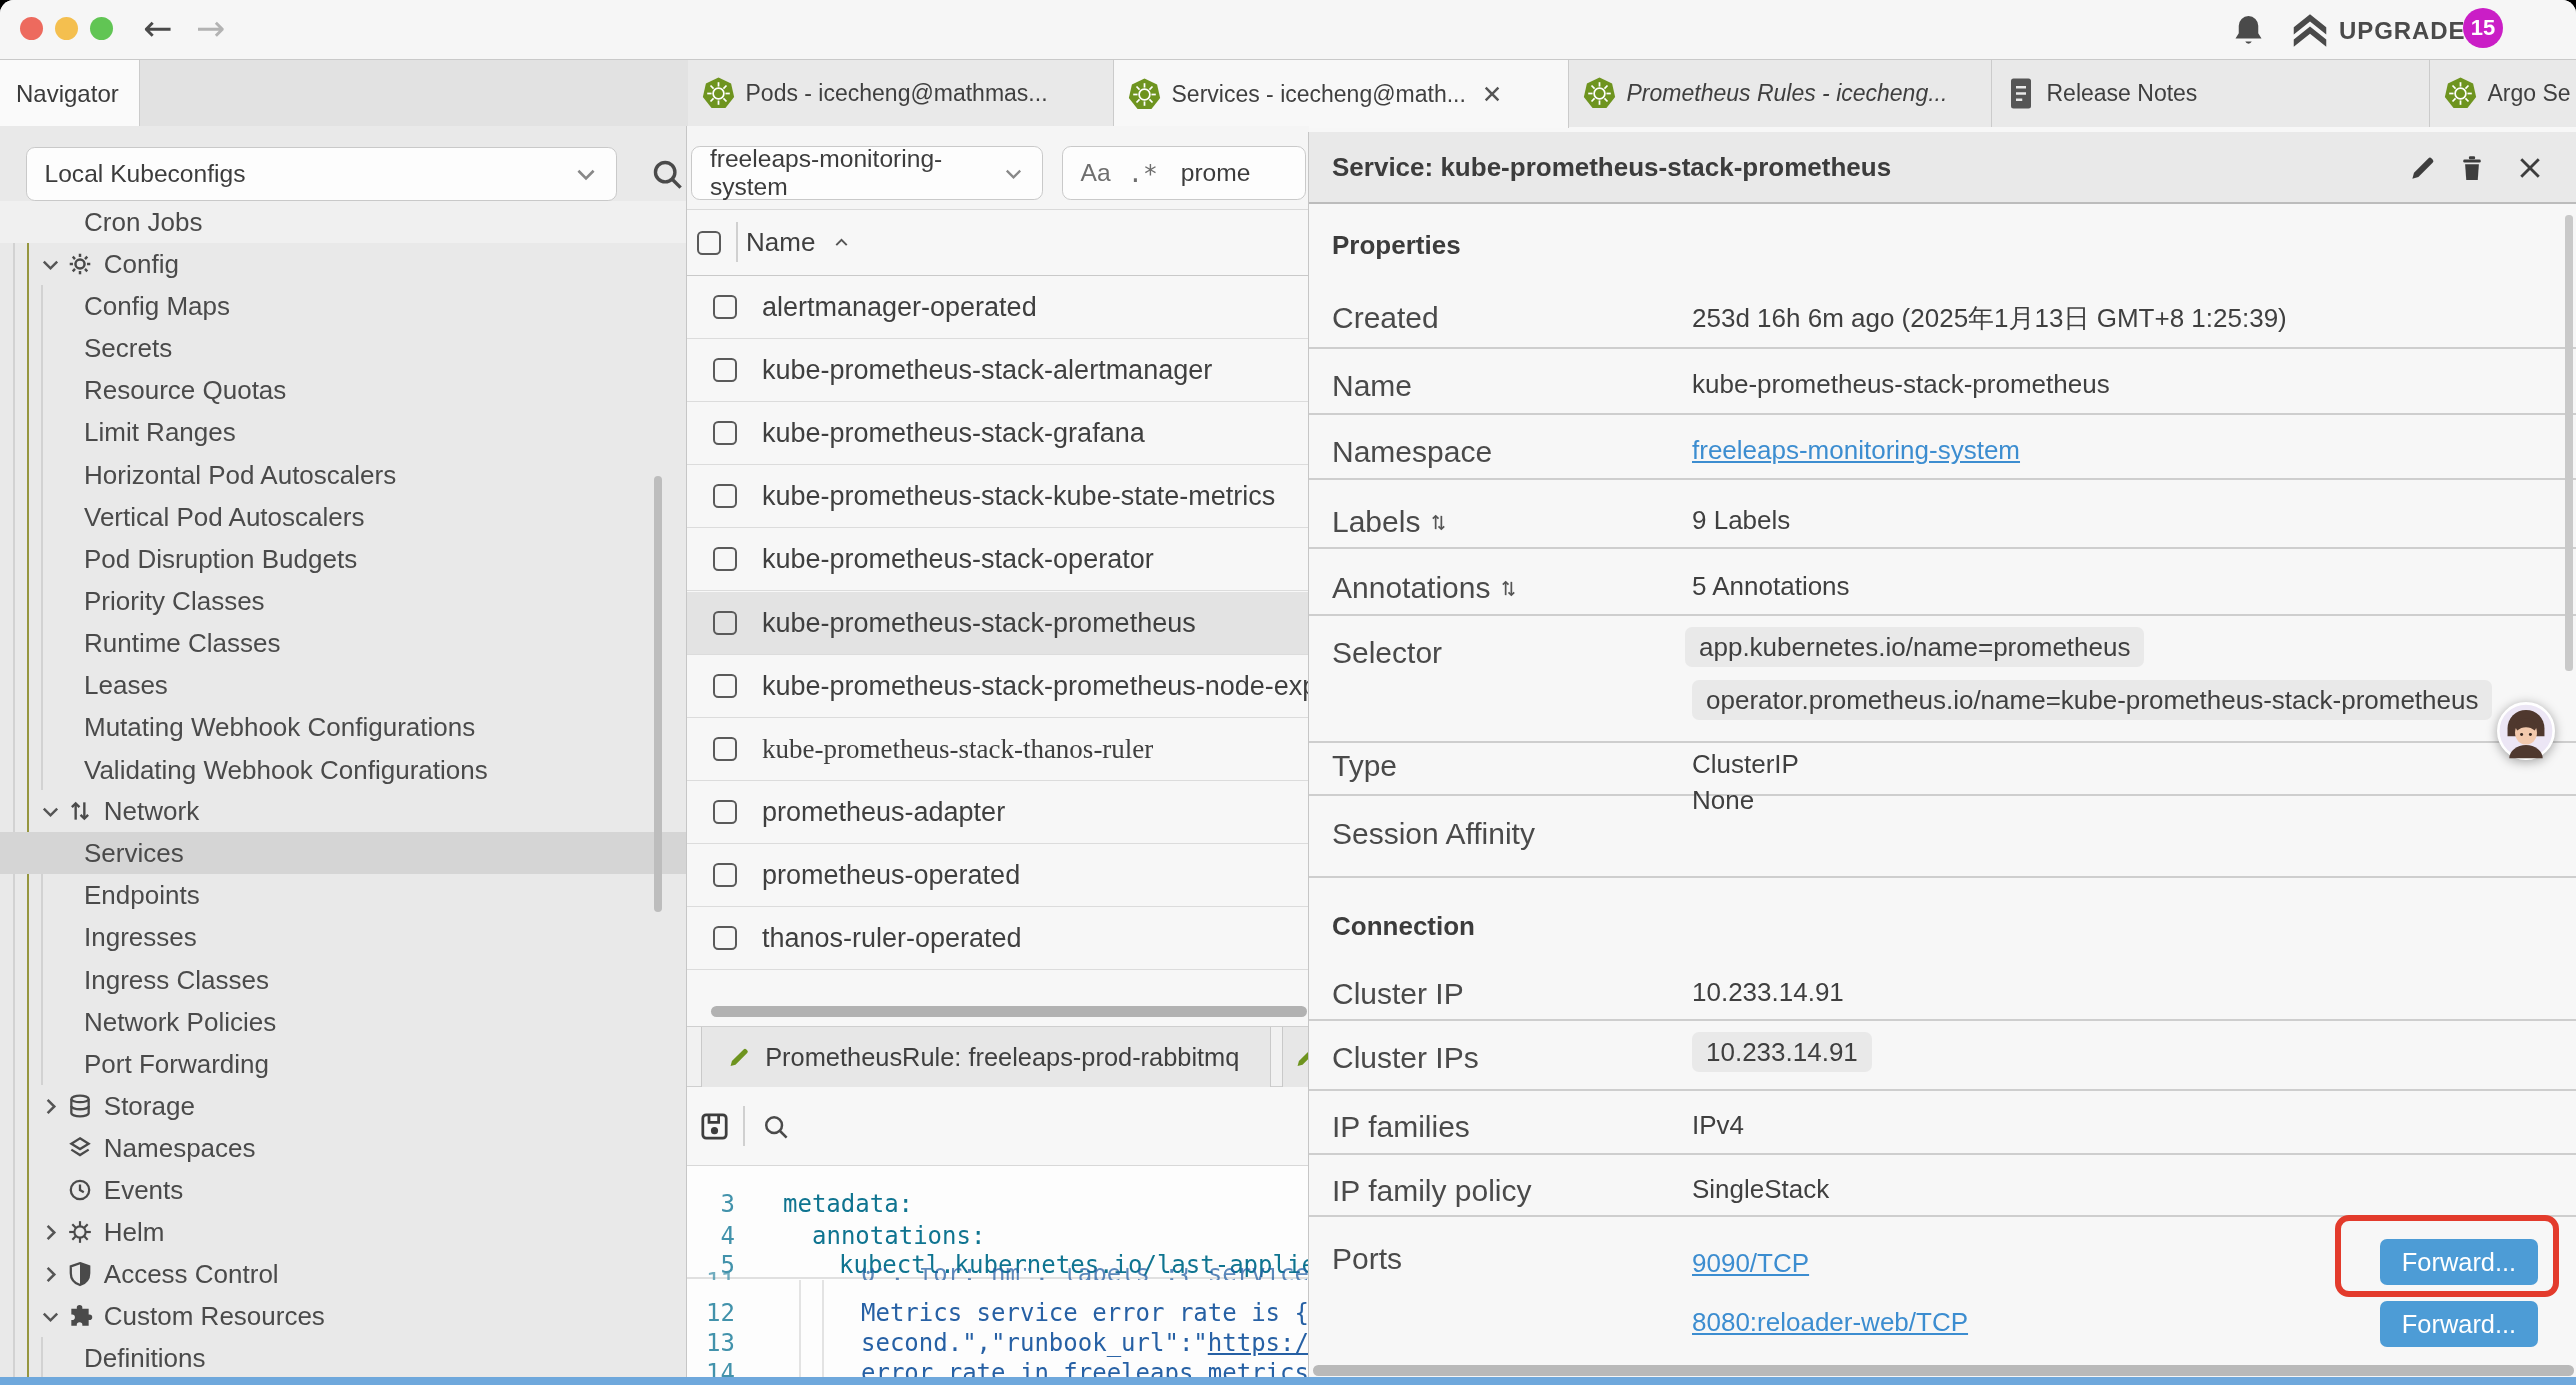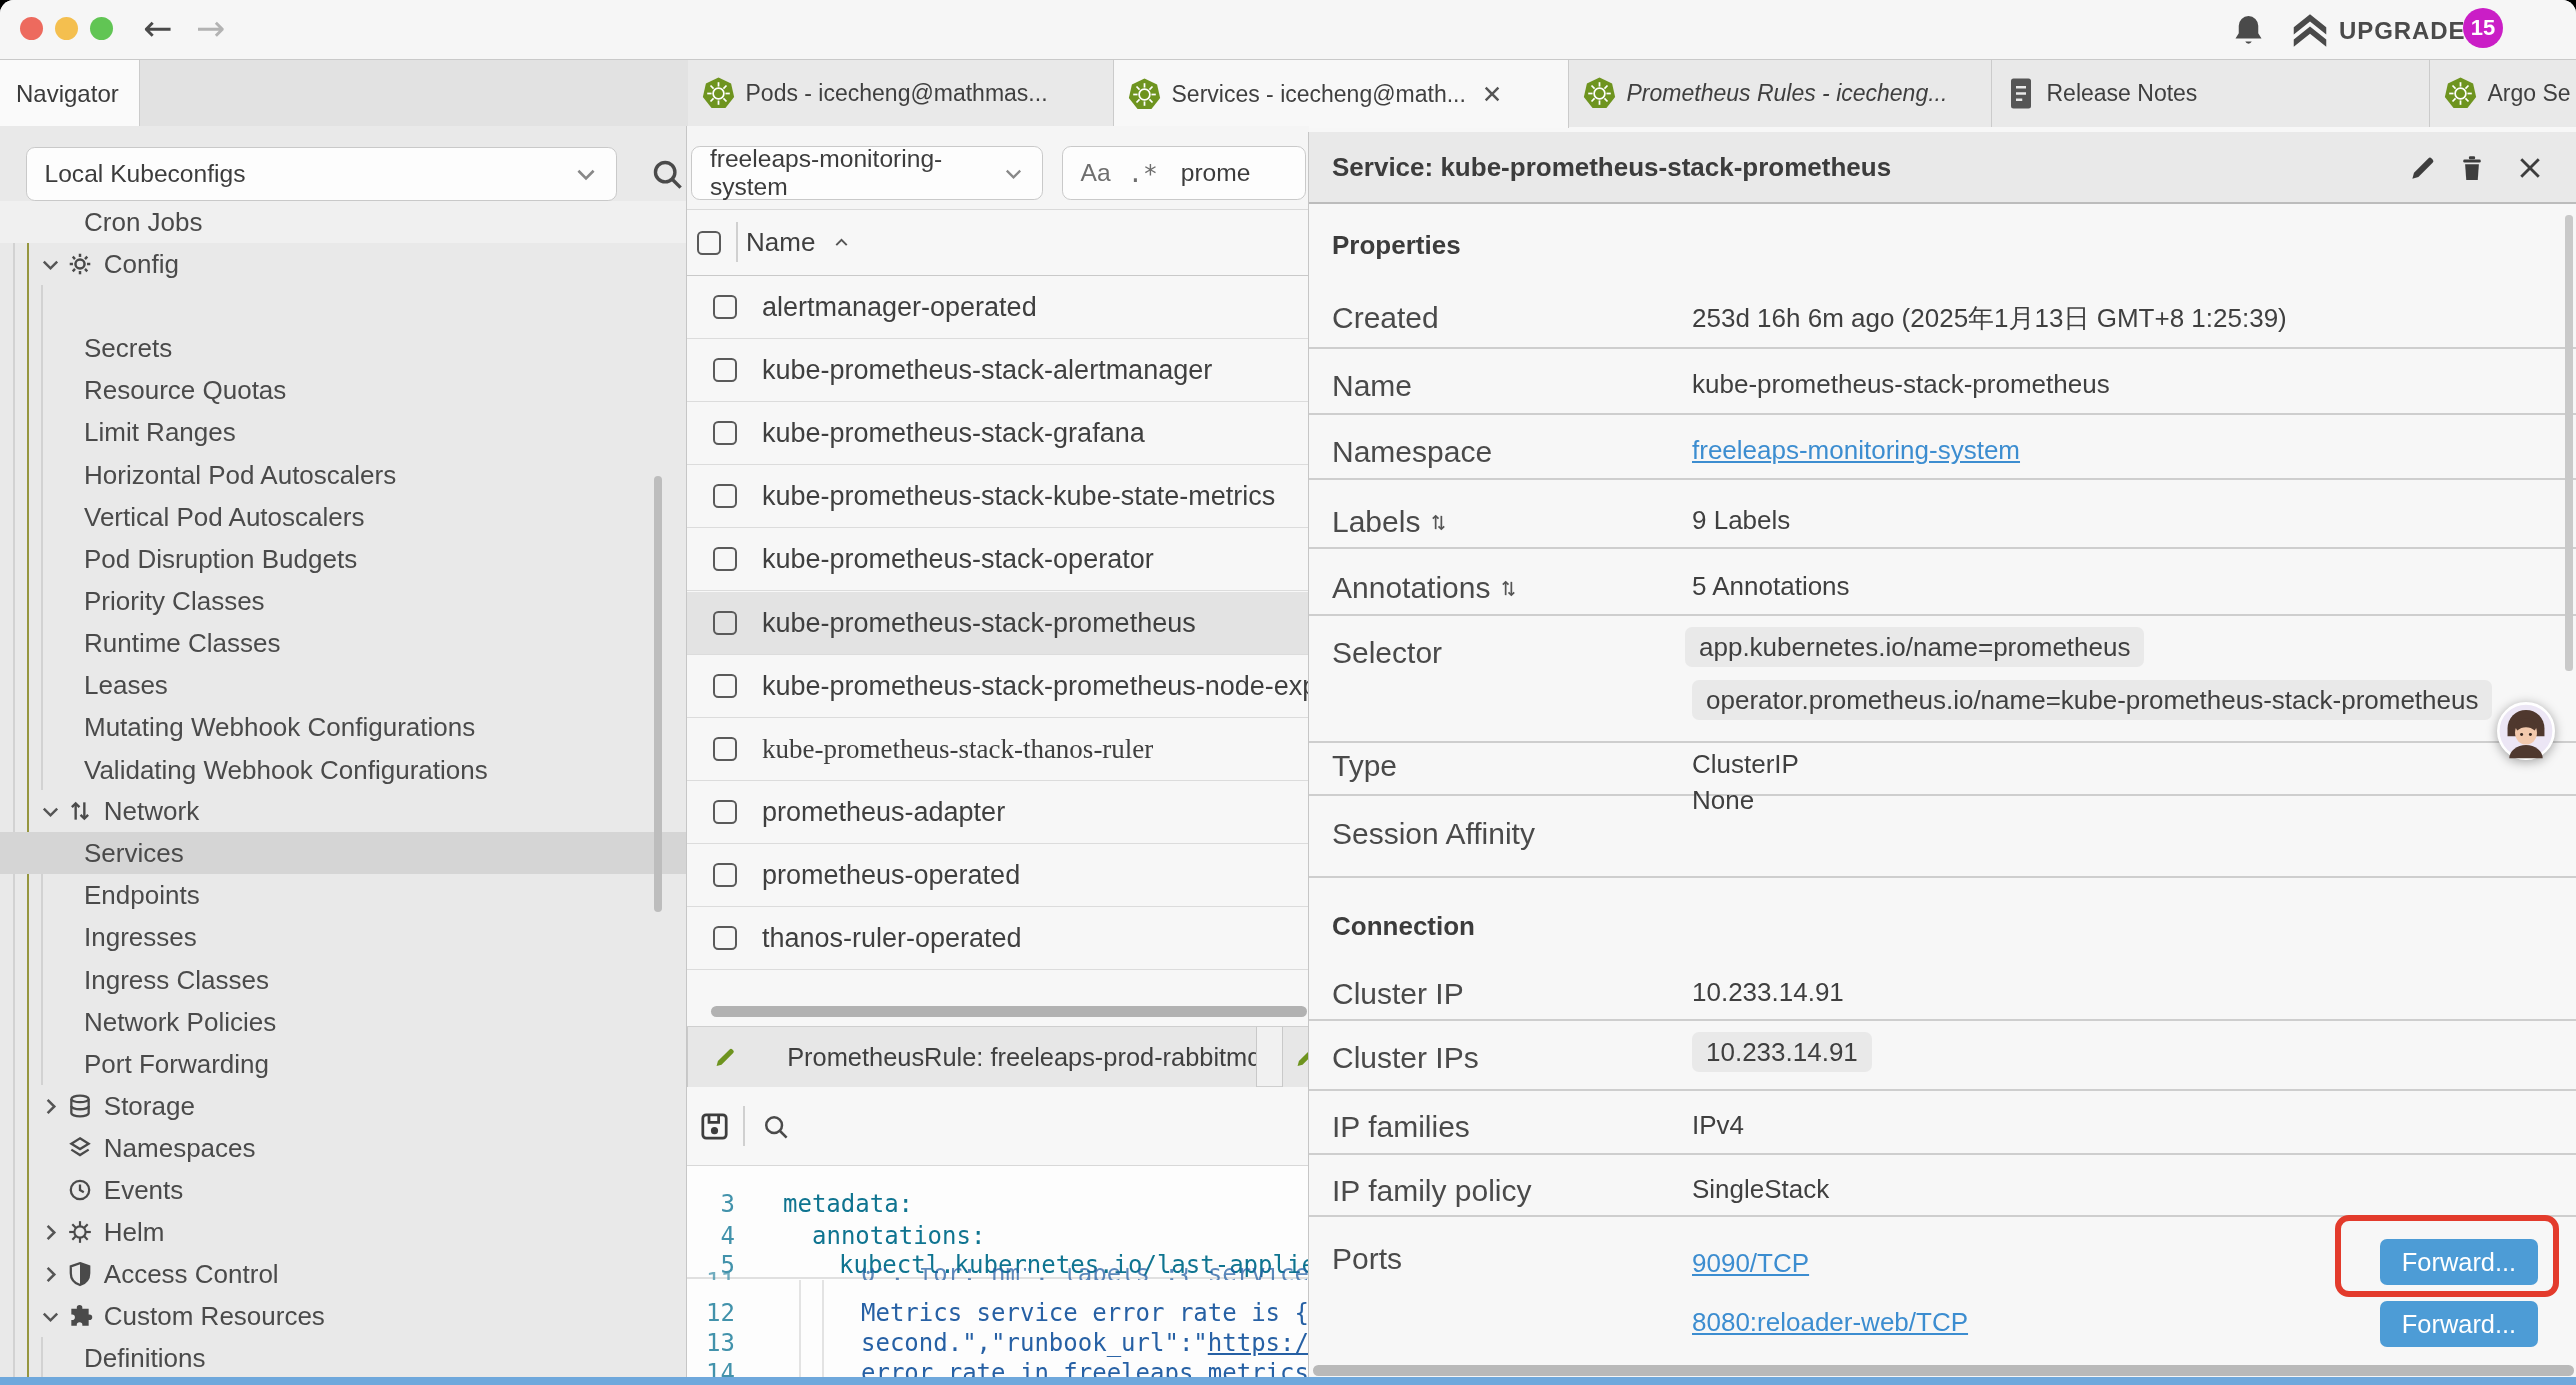--- a/index.html
+++ b/index.html
@@ -265,20 +265,23 @@
                 <line x1="5.3" y1="5.3" x2="7.4" y2="7.4"></line>
                 <line x1="16.6" y1="16.6" x2="18.7" y2="18.7"></line>
                 <line x1="16.6" y1="7.4" x2="18.7" y2="5.3"></line>
                 <line x1="5.3" y1="18.7" x2="7.4" y2="16.6"></line>
               </g>
             </svg>
           </span>
         <span class="lbl">Config</span>
       </div>
 
+      <div class="sb-row sb-child" style="top:84px;">
+          <span class="lbl">Config Maps</span>
+        </div>
       <div class="sb-row sb-child" style="top:126px;">
           <span class="lbl">Secrets</span>
         </div>
       <div class="sb-row sb-child" style="top:168px;">
           <span class="lbl">Resource Quotas</span>
         </div>
       <div class="sb-row sb-child" style="top:210px;">
           <span class="lbl">Limit Ranges</span>
         </div>
       <div class="sb-row sb-child" style="top:253px;">
@@ -508,21 +511,21 @@
         <span class="rowtxt">prometheus-operated</span>
       </div>
     <div class="tbl-row" style="top:781px;">
         <div class="cb"></div>
         <span class="rowtxt">thanos-ruler-operated</span>
       </div>
 
     <div class="hscroll"></div>
 
     <div class="ytabbar">
-      <div class="ytab" style="left:0;width:570px;gap:36px;">
+      <div class="ytab" style="left:14px;width:570px;">
         <span style="margin:0 14px 0 24.6px;">
           <svg width="24.6" height="24.6" viewBox="0 0 24 24">
               <path d="M3.5 20.5l1.3-4.8L16.2 4.3a1.9 1.9 0 0 1 2.7 0l.8.8a1.9 1.9 0 0 1 0 2.7L8.3 19.2z" fill="#6e941f"></path>
             </svg>
         </span>
         <span>PrometheusRule: freeleaps-prod-rabbitmq</span>
       </div>
       <div class="ytab" style="left:595px;width:26px;border-right:none;">
         <span style="margin-left:10.5px;">
           <svg width="24.6" height="24.6" viewBox="0 0 24 24">

